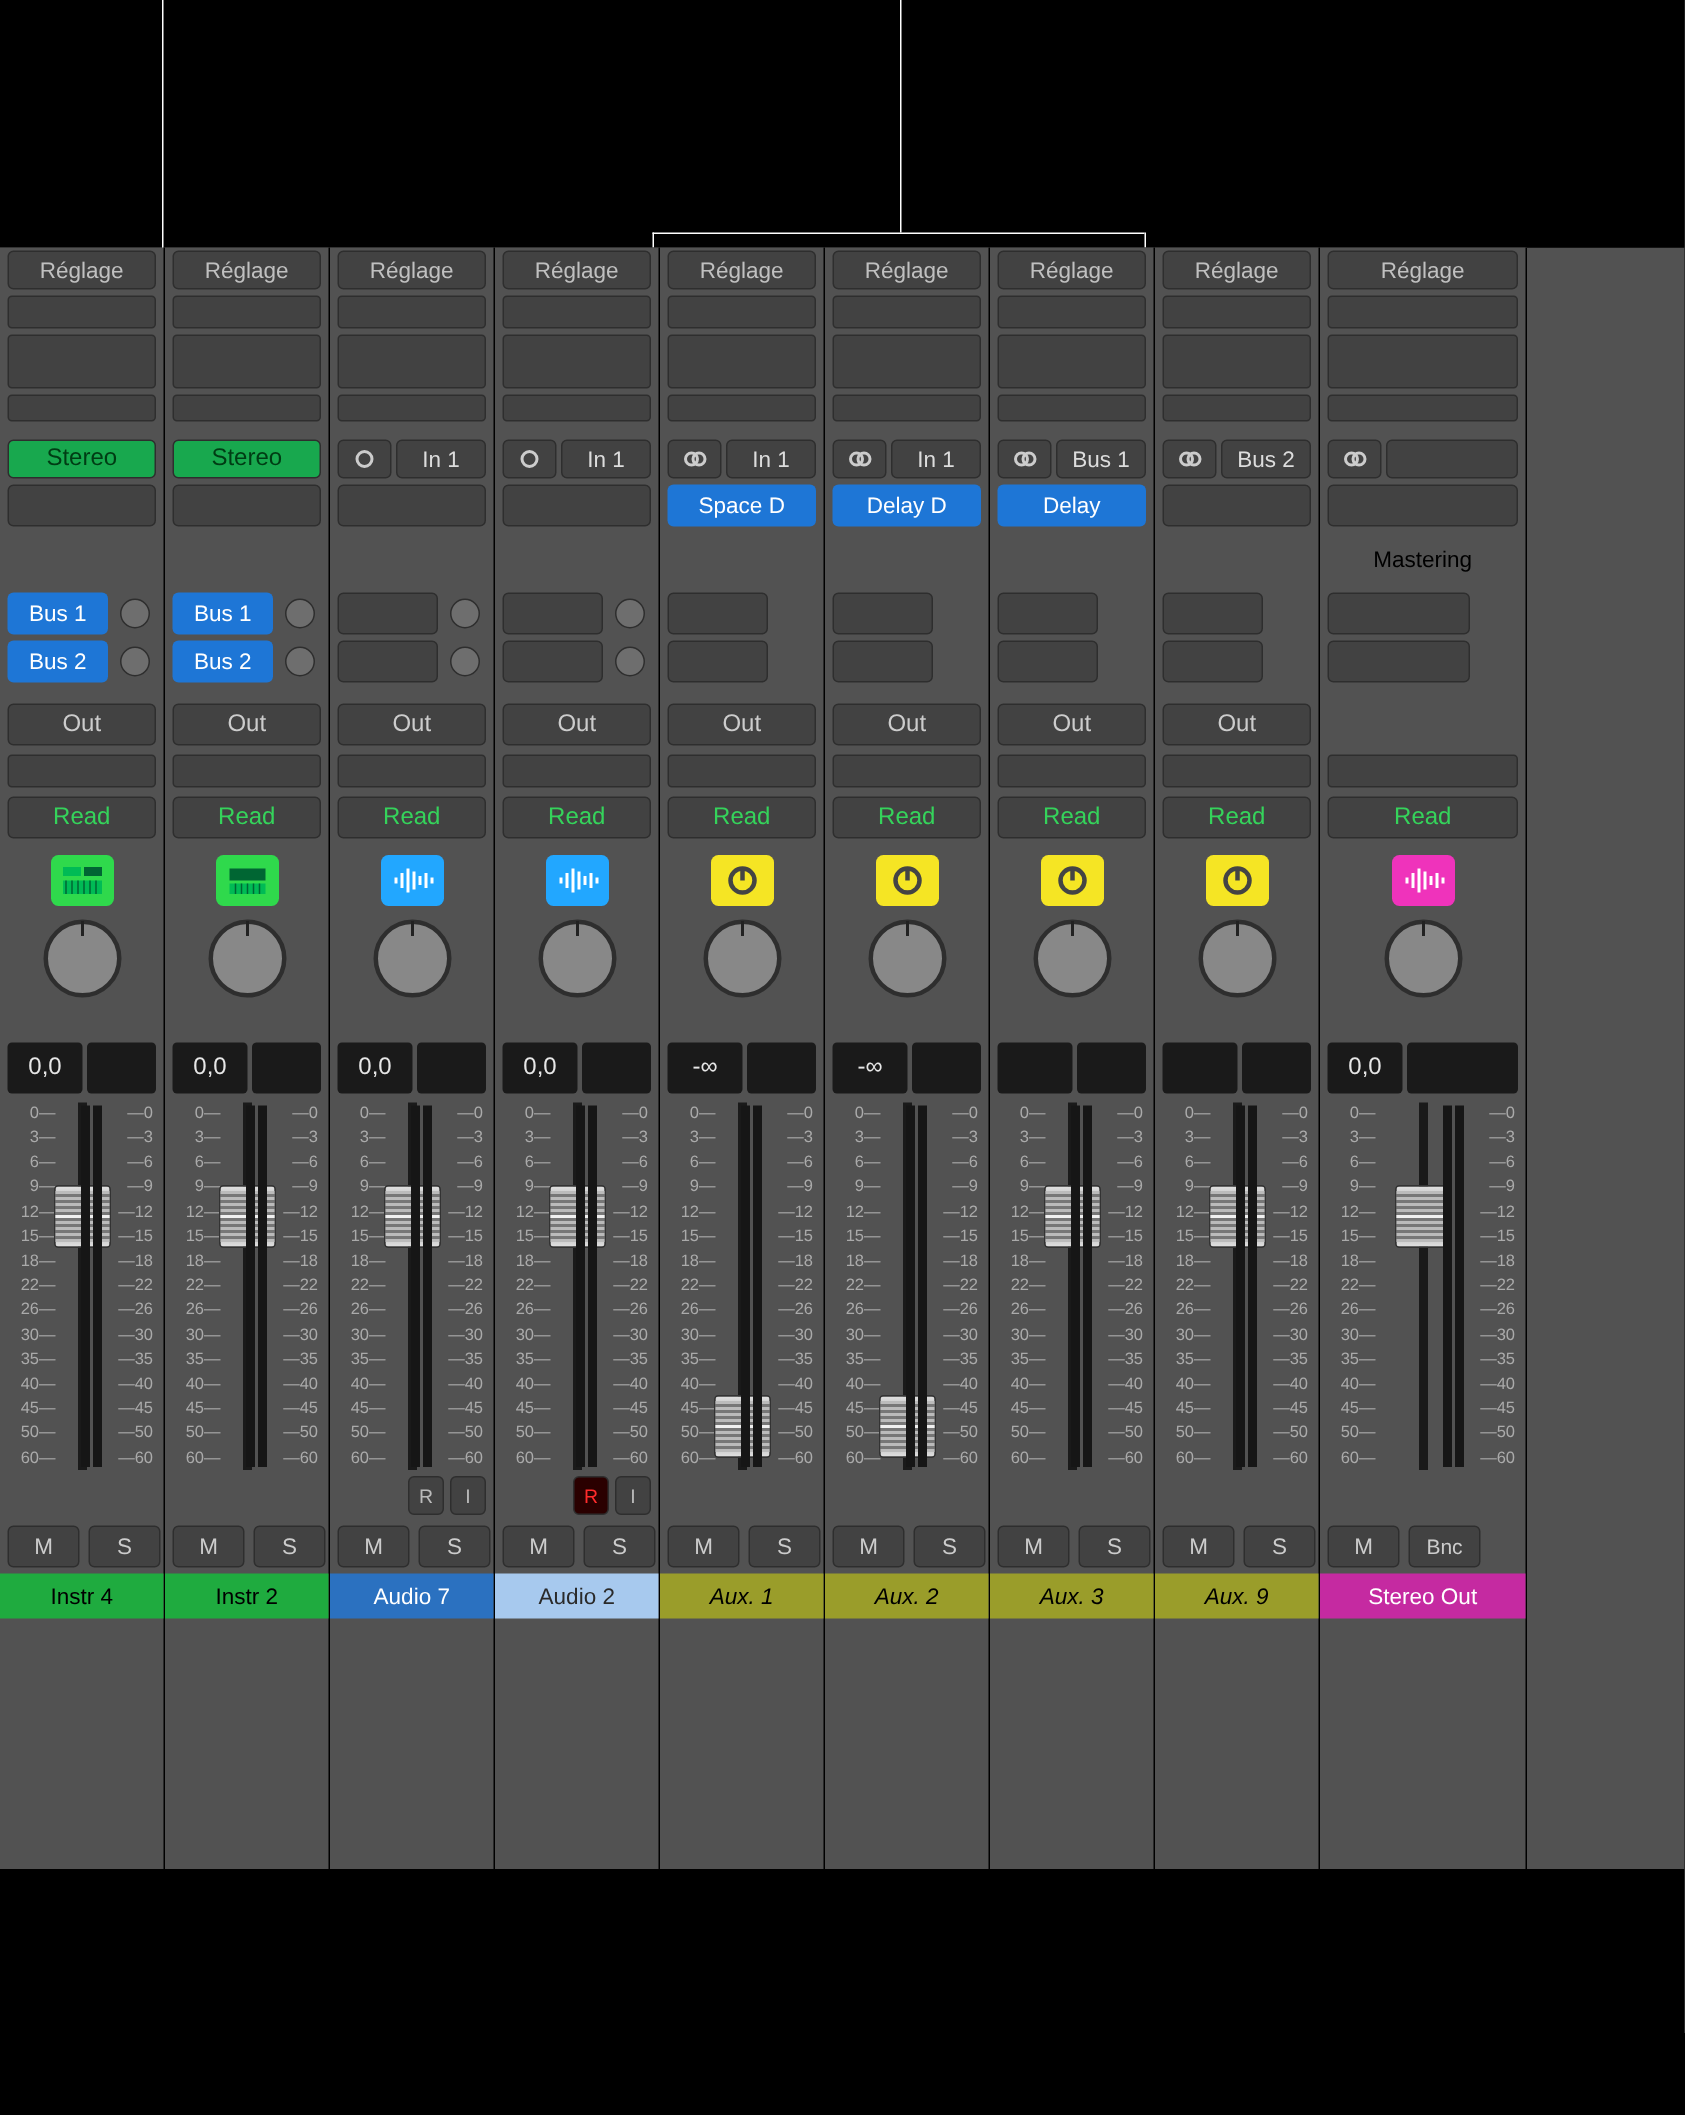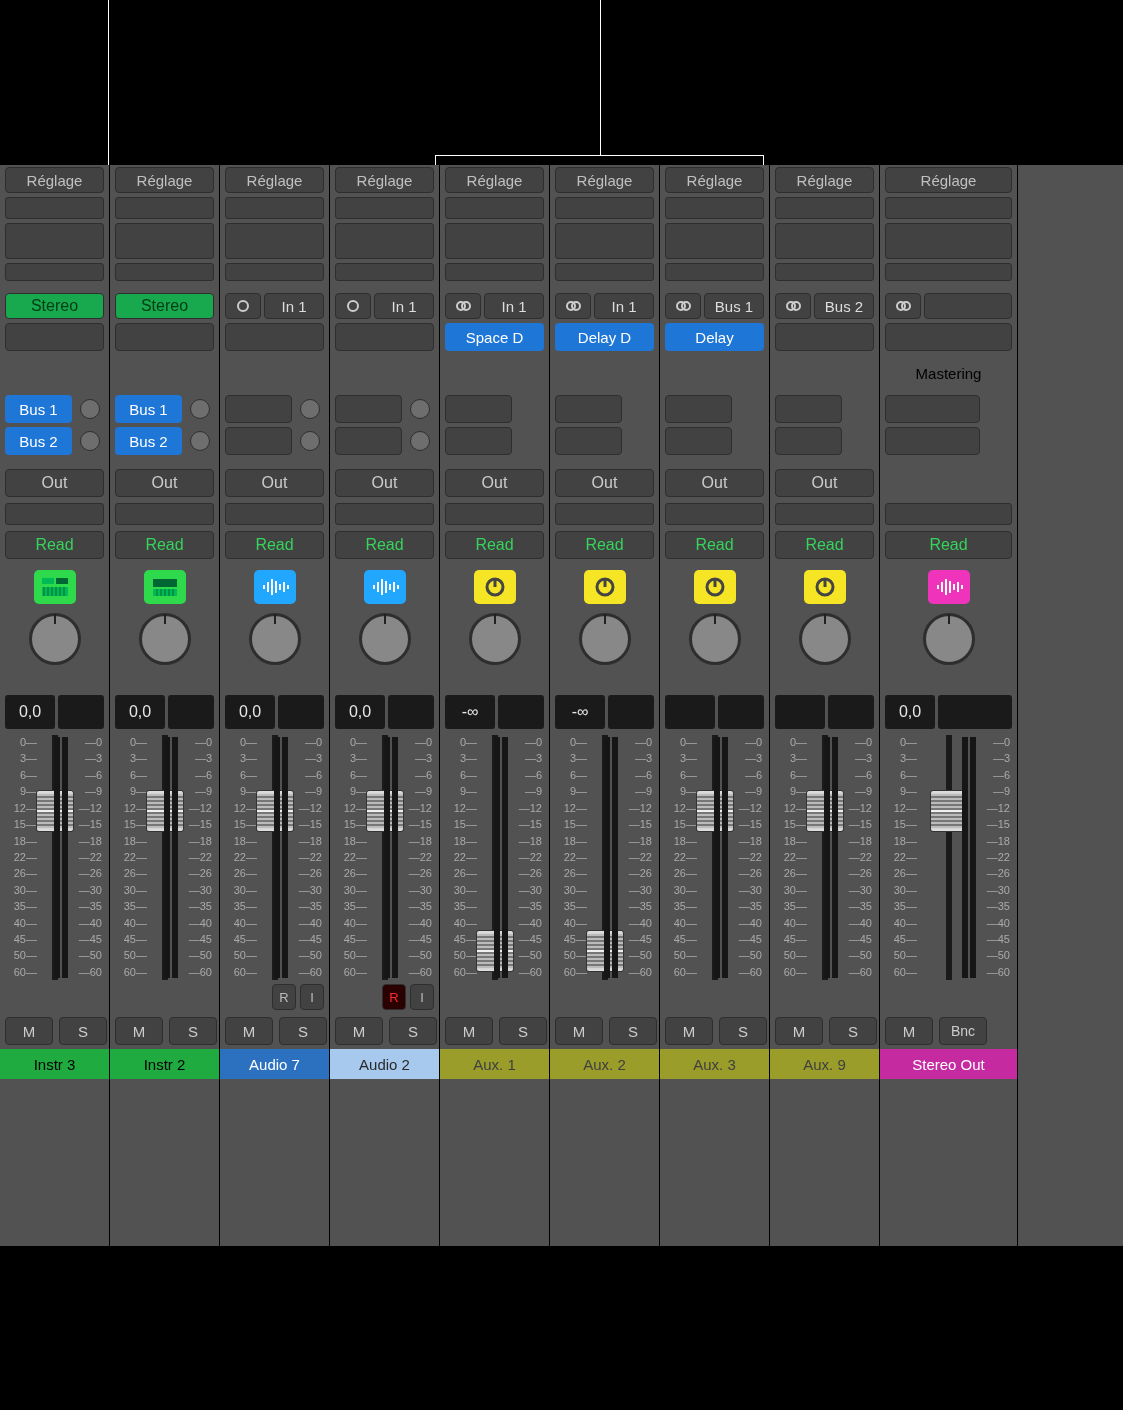--- a/index.html
+++ b/index.html
@@ -74,21 +74,21 @@
 
   .ms-row { display:flex; gap:6px; margin:3px 5px 0; height:28px; }
   .ms { flex:1; background:#424242; border:1px solid #2e2e2e; border-radius:4px; color:#ccc; font-size:15px; display:flex; align-items:center; justify-content:center; cursor:pointer; }
   .ms.half{flex:0 0 48px;}
   .bnc { flex:0 0 48px; background:#424242; border:1px solid #2e2e2e; border-radius:4px; color:#ccc; font-size:14px; display:flex; align-items:center; justify-content:center; }
 
   .name-row { margin-top:4px; height:30px; color:#fff; font-size:15px; display:flex; align-items:center; justify-content:center; font-weight:400; }
   .c-green { background:#1fab3f; color:#000; }
   .c-blue { background:#2b71c0; color:#fff; }
   .c-lblue { background:#a7c9ee; color:#2a2a2a; }
-  .c-olive { background:#9a9d2a; color:#404040; }
+  .c-olive { background:#9a9d2a; color:#000000;font-style:italic; }
   .c-magenta { background:#c52aa1; color:#fff; }
 
   .circ { width:12px; height:12px; border-radius:50%; border:2px solid #ccc; display:inline-block; }
   .dblcirc { display:inline-flex; gap:-3px; }
   .dblcirc .c1,.dblcirc .c2{ width:10px;height:10px;border-radius:50%;border:2px solid #ccc; }
   .dblcirc .c2{ margin-left:-5px; }
 
   svg.mini { width:30px; height:22px; }
 </style>
 </head>
@@ -203,21 +203,21 @@
         </div>
       </div>
       <div class="ri-row" style="visibility:hidden">
         <div class="ri">R</div>
         <div class="ri">I</div>
       </div>
       <div class="ms-row">
         <div class="ms half">M</div>
         <div class="ms half">S</div>
       </div>
-      <div class="name-row c-green">Instr 3</div>
+      <div class="name-row c-green">Instr 4</div>
     </div>
     <div class="strip">
       <div class="btn">Réglage</div>
       <div class="slot-empty"></div>
       <div style="height:36px;margin:2px 5px;background:#424242;border:1px solid #2e2e2e;border-radius:3px;"></div>
       <div class="slot-empty" style="height:18px"></div>
       <div class="section-gap"></div>
       <div class="io-row">
         <div class="io-pill wide green-pill">Stereo</div>
       </div>

